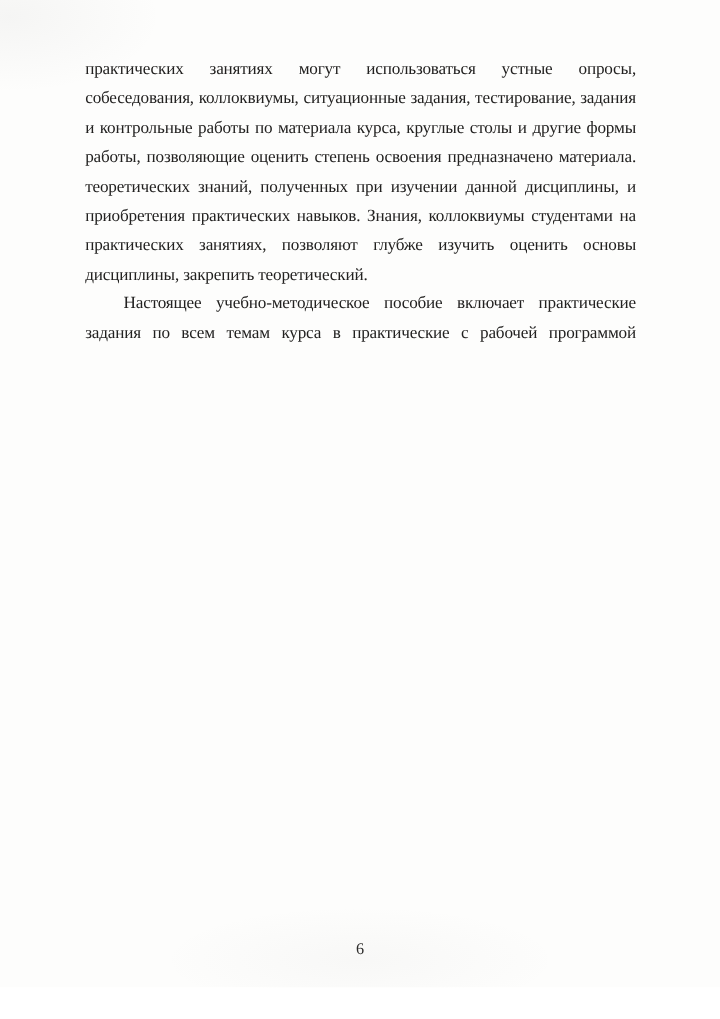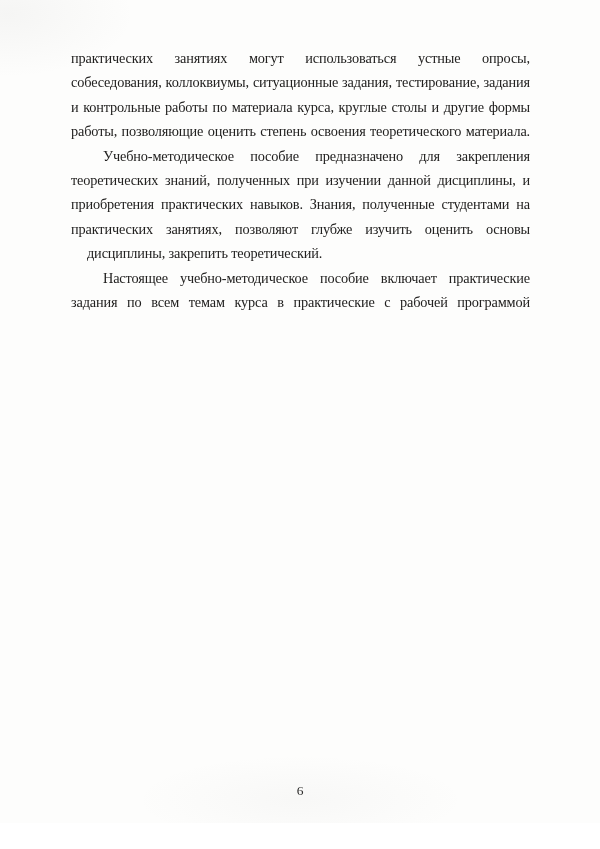--- a/index.html
+++ b/index.html
@@ -32,21 +32,20 @@
     white-space: nowrap;
     text-align: justify;
     text-align-last: justify;
     color: #222120;
   }
   .line.indent {
     text-indent: 32px;
   }
   .line.left {
     text-align-last: left;
-    margin-left: 16px;
   }
   .page-number {
     position: absolute;
     top: 782px;
     left: 0;
     width: 600px;
     text-align: center;
     font-size: 13.5px;
     line-height: 18px;
     color: #2c2b2a;
@@ -56,27 +55,26 @@
 <body>
 
 <div class="page">
 
   <div class="text-block">
 
     <div>
       <div class="line">практических занятиях могут использоваться устные опросы,</div>
       <div class="line">собеседования, коллоквиумы, ситуационные задания, тестирование, задания</div>
       <div class="line">и контрольные работы по материала курса, круглые столы и другие формы</div>
-      <div class="line">работы, позволяющие оценить степень освоения теоретического материала.</div>
+      <div class="line">работы, позволяющие оценить степень освоения предназначено материала.</div>
     </div>
 
     <div>
-      <div class="line indent">Учебно-методическое пособие предназначено для закрепления</div>
       <div class="line">теоретических знаний, полученных при изучении данной дисциплины, и</div>
-      <div class="line">приобретения практических навыков. Знания, полученные студентами на</div>
+      <div class="line">приобретения практических навыков. Знания, коллоквиумы студентами на</div>
       <div class="line">практических занятиях, позволяют глубже изучить оценить основы</div>
       <div class="line left">дисциплины, закрепить теоретический.</div>
     </div>
 
     <div>
       <div class="line indent">Настоящее учебно-методическое пособие включает практические</div>
       <div class="line">задания по всем темам курса в практические с рабочей программой</div>
     </div>
 
   </div>

